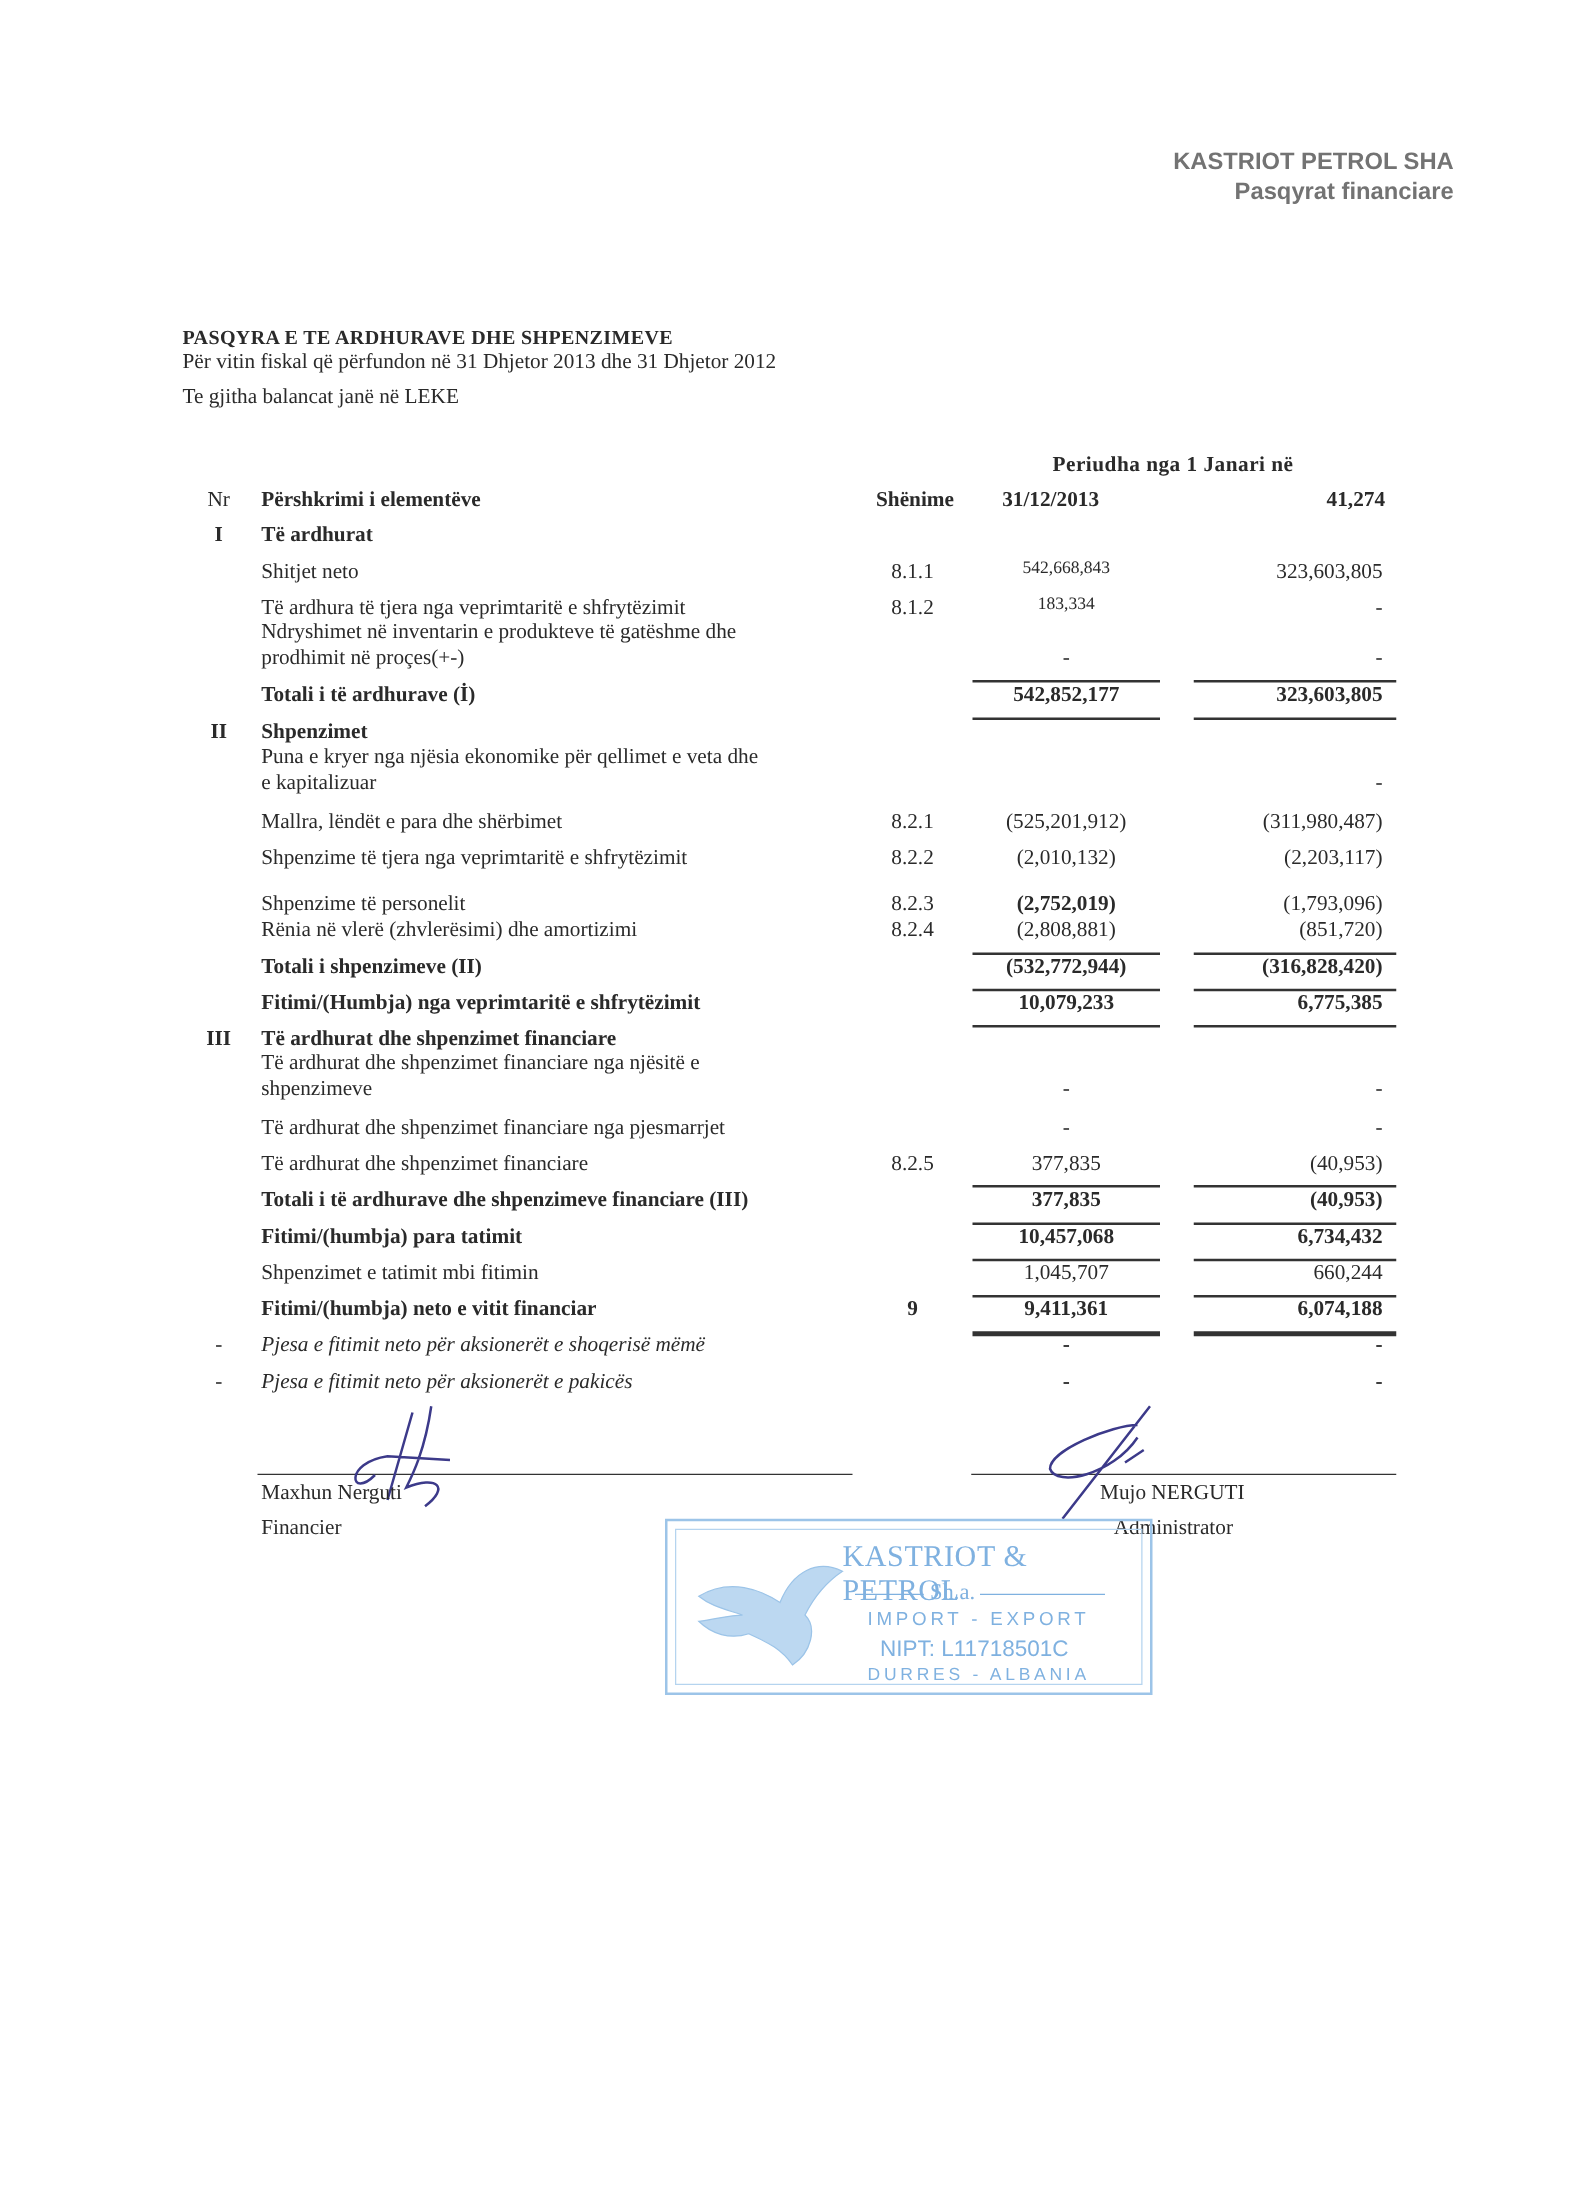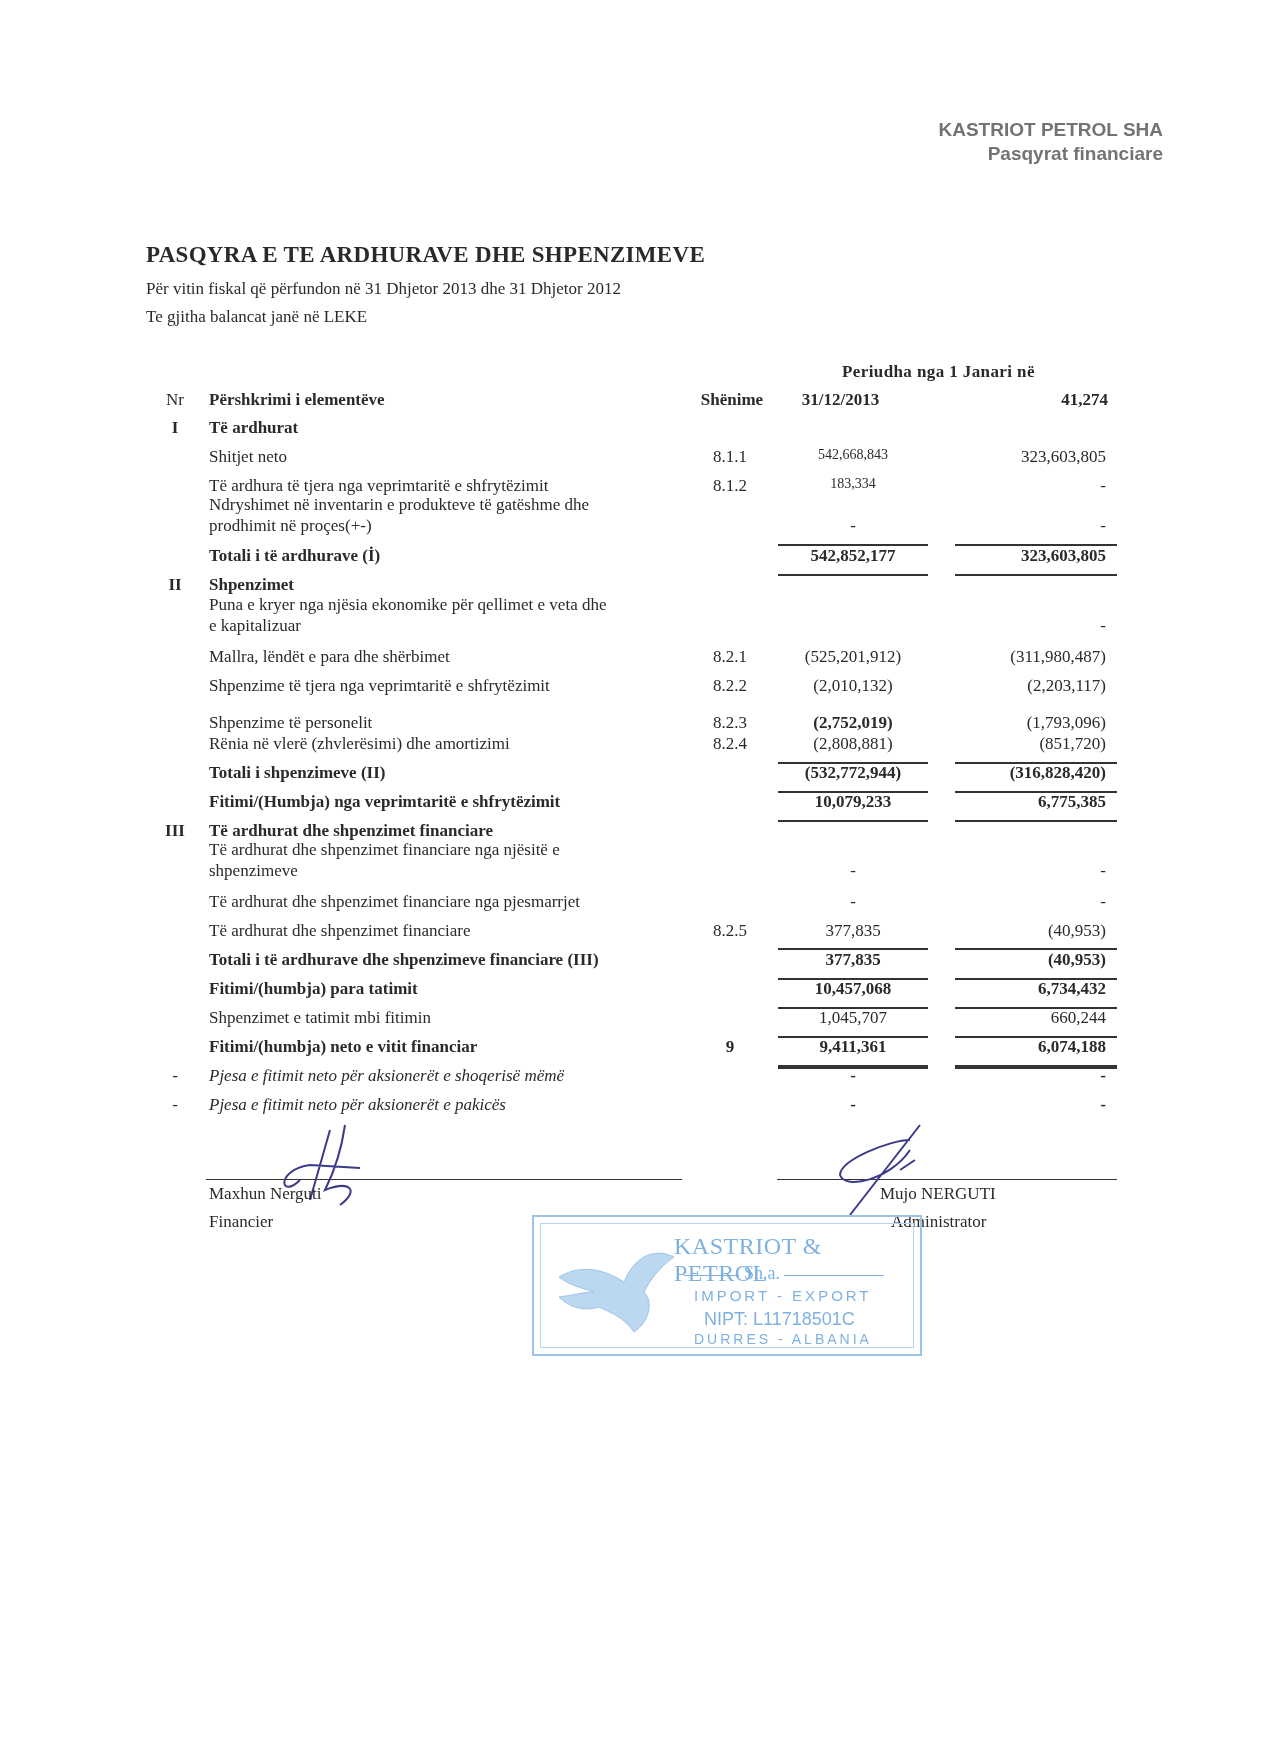--- a/index.html
+++ b/index.html
@@ -2,21 +2,21 @@
 <html><head>
 <meta charset="utf-8">
 <style>
   html, body { margin: 0; padding: 0; background: #ffffff; }
   body { width: 1275px; height: 1755px; position: relative; overflow: hidden;
          font-family: "Liberation Serif", serif; color: #2a2a2a; }
   .sans { font-family: "Liberation Sans", sans-serif; }
   .abs { position: absolute; }
 
   .company { right: 112px; top: 118px; text-align: right; font-size: 19px; font-weight: bold; color: #737373; line-height: 24px; }
-  .title { left: 146px; top: 242px; font-size: 23px; font-weight: bold; letter-spacing: 0.3px; text-align: right; }
+  .title { left: 146px; top: 262px; font-size: 16px; font-weight: bold; letter-spacing: 0.3px; text-align: right; }
   .sub { left: 146px; font-size: 17px; }
 
   .period-hdr { left: 842px; top: 362px; font-weight: bold; font-size: 17px; letter-spacing: 0.4px; }
 
   .row { position: absolute; left: 0; width: 1275px; height: 29px; font-size: 17px; }
   .row .nr { position: absolute; left: 160px; width: 30px; text-align: center; }
   .row .desc { position: absolute; left: 209px; white-space: nowrap; }
   .row .note { position: absolute; left: 700px; width: 60px; text-align: center; }
   .row .v1 { position: absolute; left: 778px; width: 150px; text-align: center; }
   .row .v2 { position: absolute; left: 956px; width: 150px; text-align: right; }

